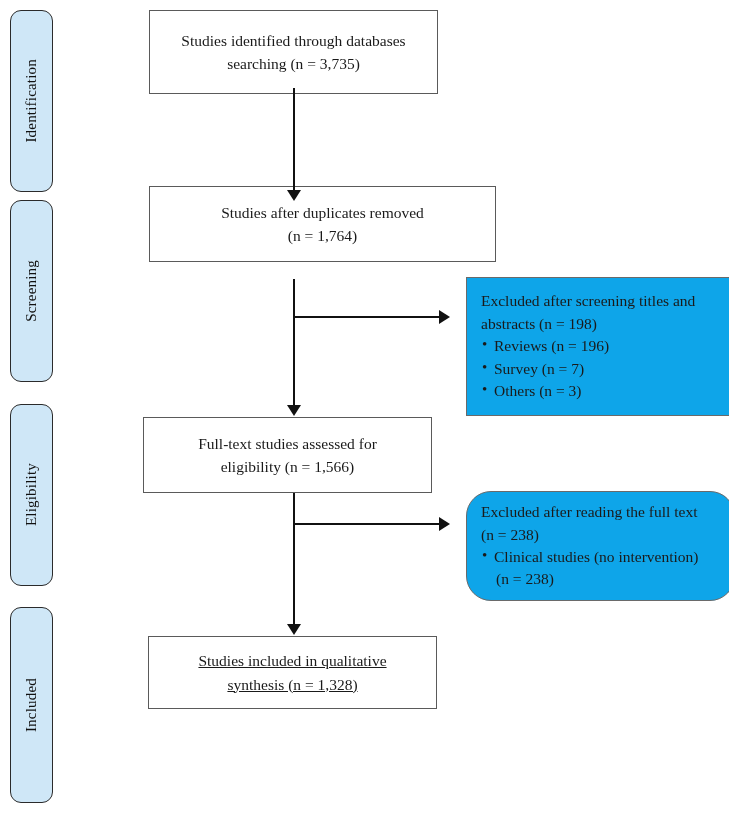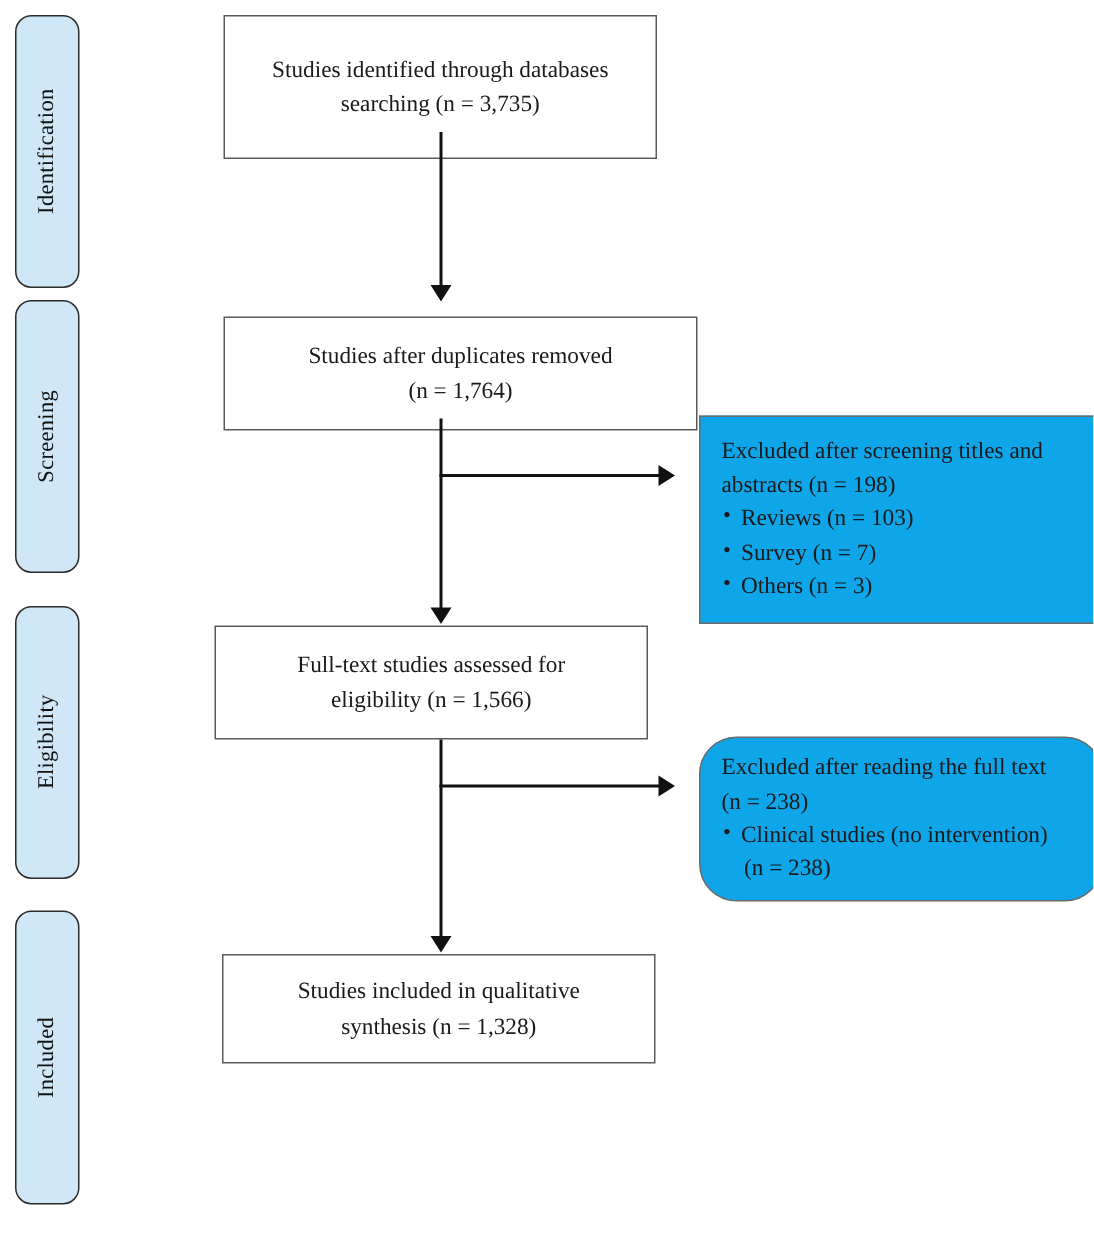--- a/index.html
+++ b/index.html
@@ -135,54 +135,54 @@
   </div>
 
   <div class="stage-pill" style="left:10px; top:404px; width:43px; height:182px; background:#cfe7f7;">
     <span class="stage-label">Eligibility</span>
   </div>
 
   <div class="stage-pill" style="left:10px; top:607px; width:43px; height:196px; background:#cfe7f7;">
     <span class="stage-label">Included</span>
   </div>
 
-  <div class="flow-box" style="left:149px; top:10px; width:289px; height:96px;">
+  <div class="flow-box" style="left:149px; top:10px; width:289px; height:84px;">
     <div class="box-text">
       <span>Studies identified through databases</span><br>
       <span>searching (n = 3,735)</span>
     </div>
   </div>
 
-  <div class="flow-box" style="left:149px; top:211px; width:316px; height:76px;">
+  <div class="flow-box" style="left:149px; top:186px; width:347px; height:76px;">
     <div class="box-text">
       <span>Studies after duplicates removed</span><br>
       <span>(n = 1,764)</span>
     </div>
   </div>
 
   <div class="flow-box" style="left:143px; top:417px; width:289px; height:76px;">
     <div class="box-text">
       <span>Full-text studies assessed for</span><br>
       <span>eligibility (n = 1,566)</span>
     </div>
   </div>
 
-  <div class="flow-box" style="left:148px; top:636px; width:289px; height:73px;">
+  <div class="flow-box" style="left:148px; top:636px; width:289px; height:73px;text-decoration:underline;">
     <div class="box-text">
       <span>Studies included in qualitative</span><br>
       <span>synthesis (n = 1,328)</span>
     </div>
   </div>
 
   <div class="side-box" style="left:450px; top:277px; width:269px; height:139px;">
     <div class="box-text">
       <span class="lead">Excluded after screening titles and</span>
       <span class="lead">abstracts (n = 198)</span>
       <ul>
-        <li><span>Reviews (n = 103)</span></li>
+        <li><span>Reviews (n = 196)</span></li>
         <li><span>Survey (n = 7)</span></li>
         <li><span>Others (n = 3)</span></li>
       </ul>
     </div>
   </div>
 
   <div class="side-box" style="left:450px; top:491px; width:269px; height:110px;border-radius:25px;">
     <div class="box-text">
       <span class="lead">Excluded after reading the full text</span>
       <span class="lead">(n = 238)</span>

